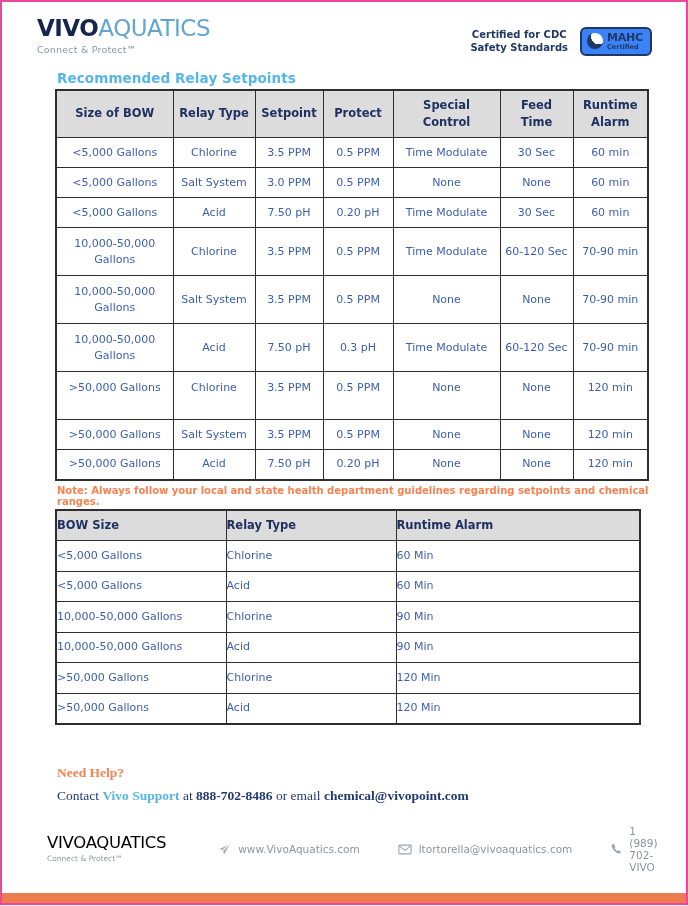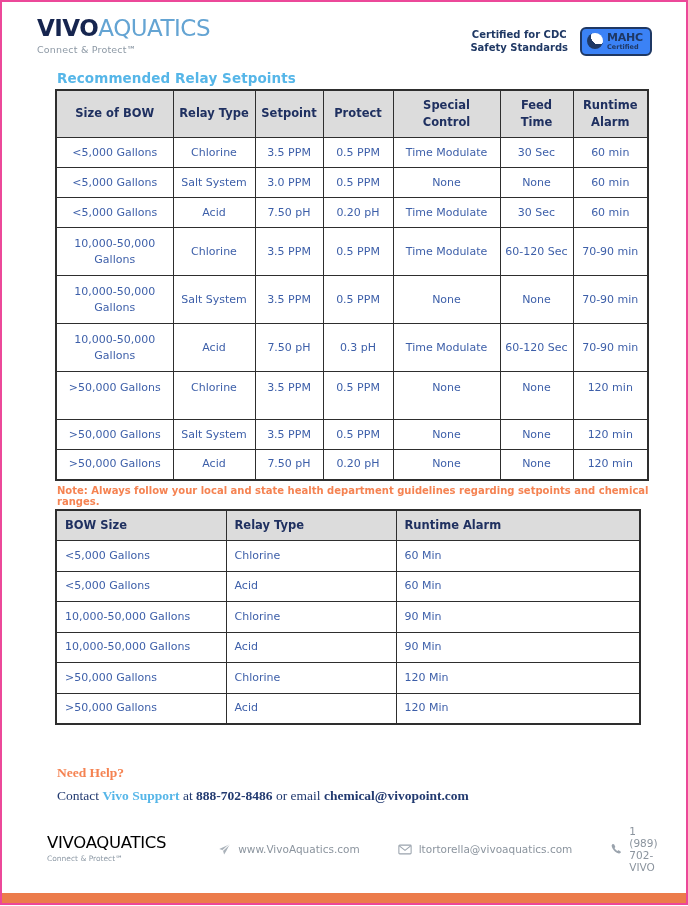--- a/index.html
+++ b/index.html
@@ -77,21 +77,21 @@
   .c7 { width: 75px; }
 
   
   .note {
     color: #f58352; font-weight: bold; font-size: 10px;
     margin: 4px 0 2px 55px;
   }
 
   
   #runtime-table { width: 584px; }
-  #runtime-table th, #runtime-table td { text-align: left; padding-left: 8px; vertical-align: middle; }
+  #runtime-table th, #runtime-table td { text-align: left; padding-left: 0; vertical-align: middle; }
   #runtime-table thead tr { height: 31px; }
   #runtime-table tbody tr { height: 30.5px; }
   .r1 { width: 170px; } .r2 { width: 170px; } .r3 { width: 244px; }
 
   
   .need-help { margin: 40px 0 0 55px; font-family: Liberation Serif, serif; }
   .need-help-title { color: #f58352; font-weight: bold; font-size: 13.5px; }
   .contact-line { margin-top: 7px; font-size: 13.5px; color: #223a70; }
   .contact-line .support-link { color: #56b6e8; font-weight: bold; }
   .contact-line .bold-navy { color: #223a70; font-weight: bold; }

